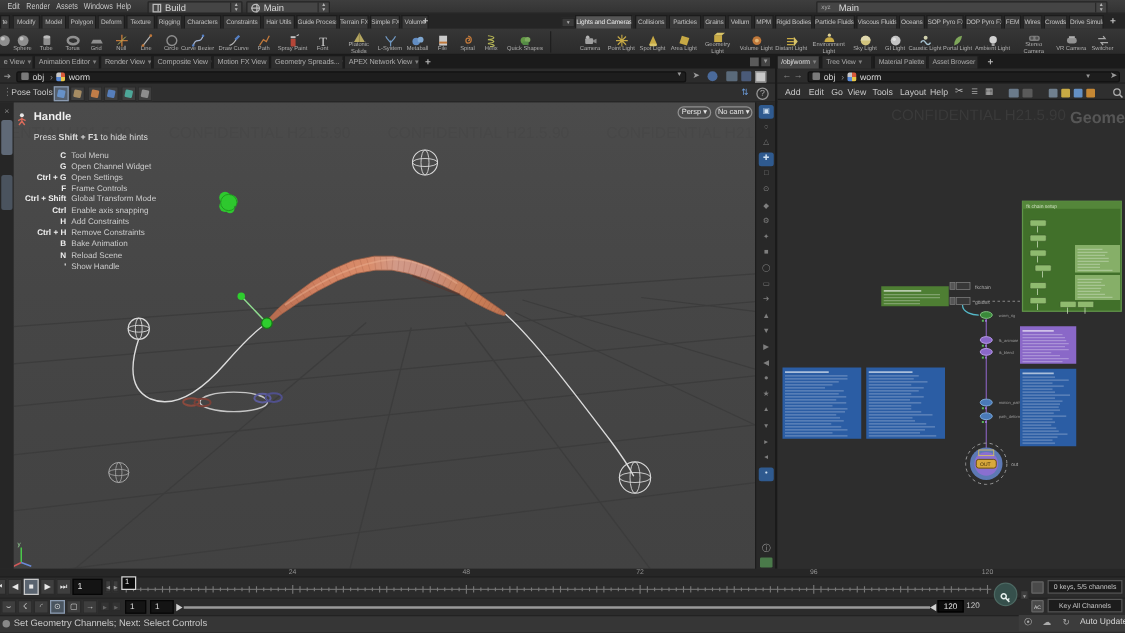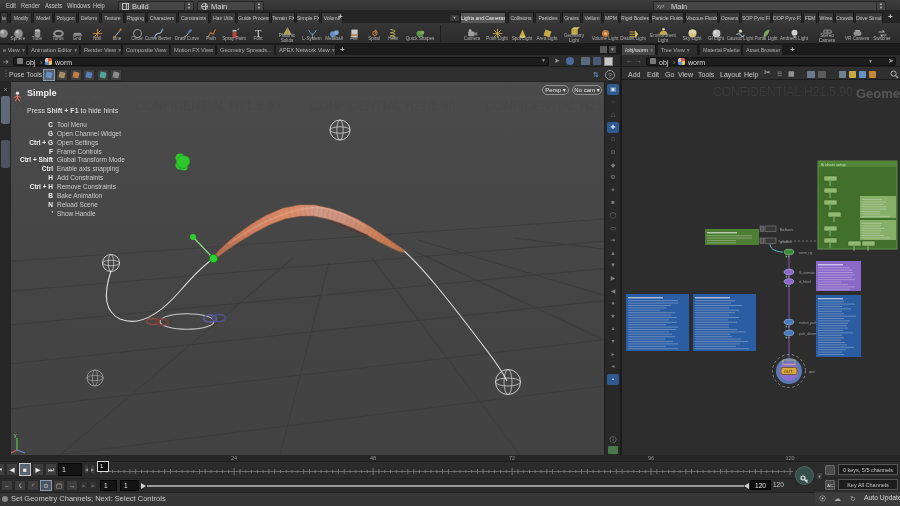--- a/index.html
+++ b/index.html
@@ -402,21 +402,21 @@
         <circle cx="213.5" cy="258.5" r="4.2" fill="#2ece2e" stroke="#157a15" stroke-width="1"></circle>
         <line x1="17" y1="438" x2="17" y2="450" stroke="#4ac84a" stroke-width="1.2"></line>
         <line x1="17" y1="450" x2="9" y2="454" stroke="#d05a5a" stroke-width="1.2"></line>
         <line x1="17" y1="450" x2="25" y2="453" stroke="#6a8ad8" stroke-width="1.2"></line>
         <text x="14" y="437" font-size="5" fill="#9ad89a">y</text>
       </svg>
       <div style="position:absolute;left:1px;top:6px;width:11px;height:11px;"><svg width="11" height="11" viewBox="0 0 11 11">
           <circle cx="5.5" cy="2.2" r="1.6" fill="#e8e8e8"></circle>
           <path d="M5.5 4 V7 M5.5 5 L2.5 6.5 M5.5 5 L8.5 6.5 M5.5 7 L3.2 10 M5.5 7 L7.8 10" stroke="#d86a5a" stroke-width="1.1" fill="none"></path>
         </svg></div>
-      <div style="position:absolute;left:16px;top:7px;font-size:9px;color:#f0f0f0;font-weight:bold;white-space:nowrap;line-height:1;">Simple</div>
+      <div style="position:absolute;left:16px;top:7px;font-size:9px;color:#f0f0f0;font-weight:bold;white-space:nowrap;line-height:1;">Handle</div>
       <div style="position:absolute;left:16px;top:25px;font-size:7px;color:#dddddd;font-weight:normal;white-space:nowrap;line-height:1;">Press <b>Shift + F1</b> to hide hints</div>
       <div style="position:absolute;left:-31px;top:40.0px;font-size:6.5px;color:#f0f0f0;font-weight:bold;white-space:nowrap;line-height:1;width:73px;text-align:right;">C</div>
       <div style="position:absolute;left:46px;top:40.0px;font-size:6.5px;color:#cccccc;font-weight:normal;white-space:nowrap;line-height:1;">Tool Menu</div>
       <div style="position:absolute;left:-31px;top:48.849999999999994px;font-size:6.5px;color:#f0f0f0;font-weight:bold;white-space:nowrap;line-height:1;width:73px;text-align:right;">G</div>
       <div style="position:absolute;left:46px;top:48.849999999999994px;font-size:6.5px;color:#cccccc;font-weight:normal;white-space:nowrap;line-height:1;">Open Channel Widget</div>
       <div style="position:absolute;left:-31px;top:57.69999999999999px;font-size:6.5px;color:#f0f0f0;font-weight:bold;white-space:nowrap;line-height:1;width:73px;text-align:right;">Ctrl + G</div>
       <div style="position:absolute;left:46px;top:57.69999999999999px;font-size:6.5px;color:#cccccc;font-weight:normal;white-space:nowrap;line-height:1;">Open Settings</div>
       <div style="position:absolute;left:-31px;top:66.55000000000001px;font-size:6.5px;color:#f0f0f0;font-weight:bold;white-space:nowrap;line-height:1;width:73px;text-align:right;">F</div>
       <div style="position:absolute;left:46px;top:66.55000000000001px;font-size:6.5px;color:#cccccc;font-weight:normal;white-space:nowrap;line-height:1;">Frame Controls</div>
       <div style="position:absolute;left:-31px;top:75.4px;font-size:6.5px;color:#f0f0f0;font-weight:bold;white-space:nowrap;line-height:1;width:73px;text-align:right;">Ctrl + Shift</div>

